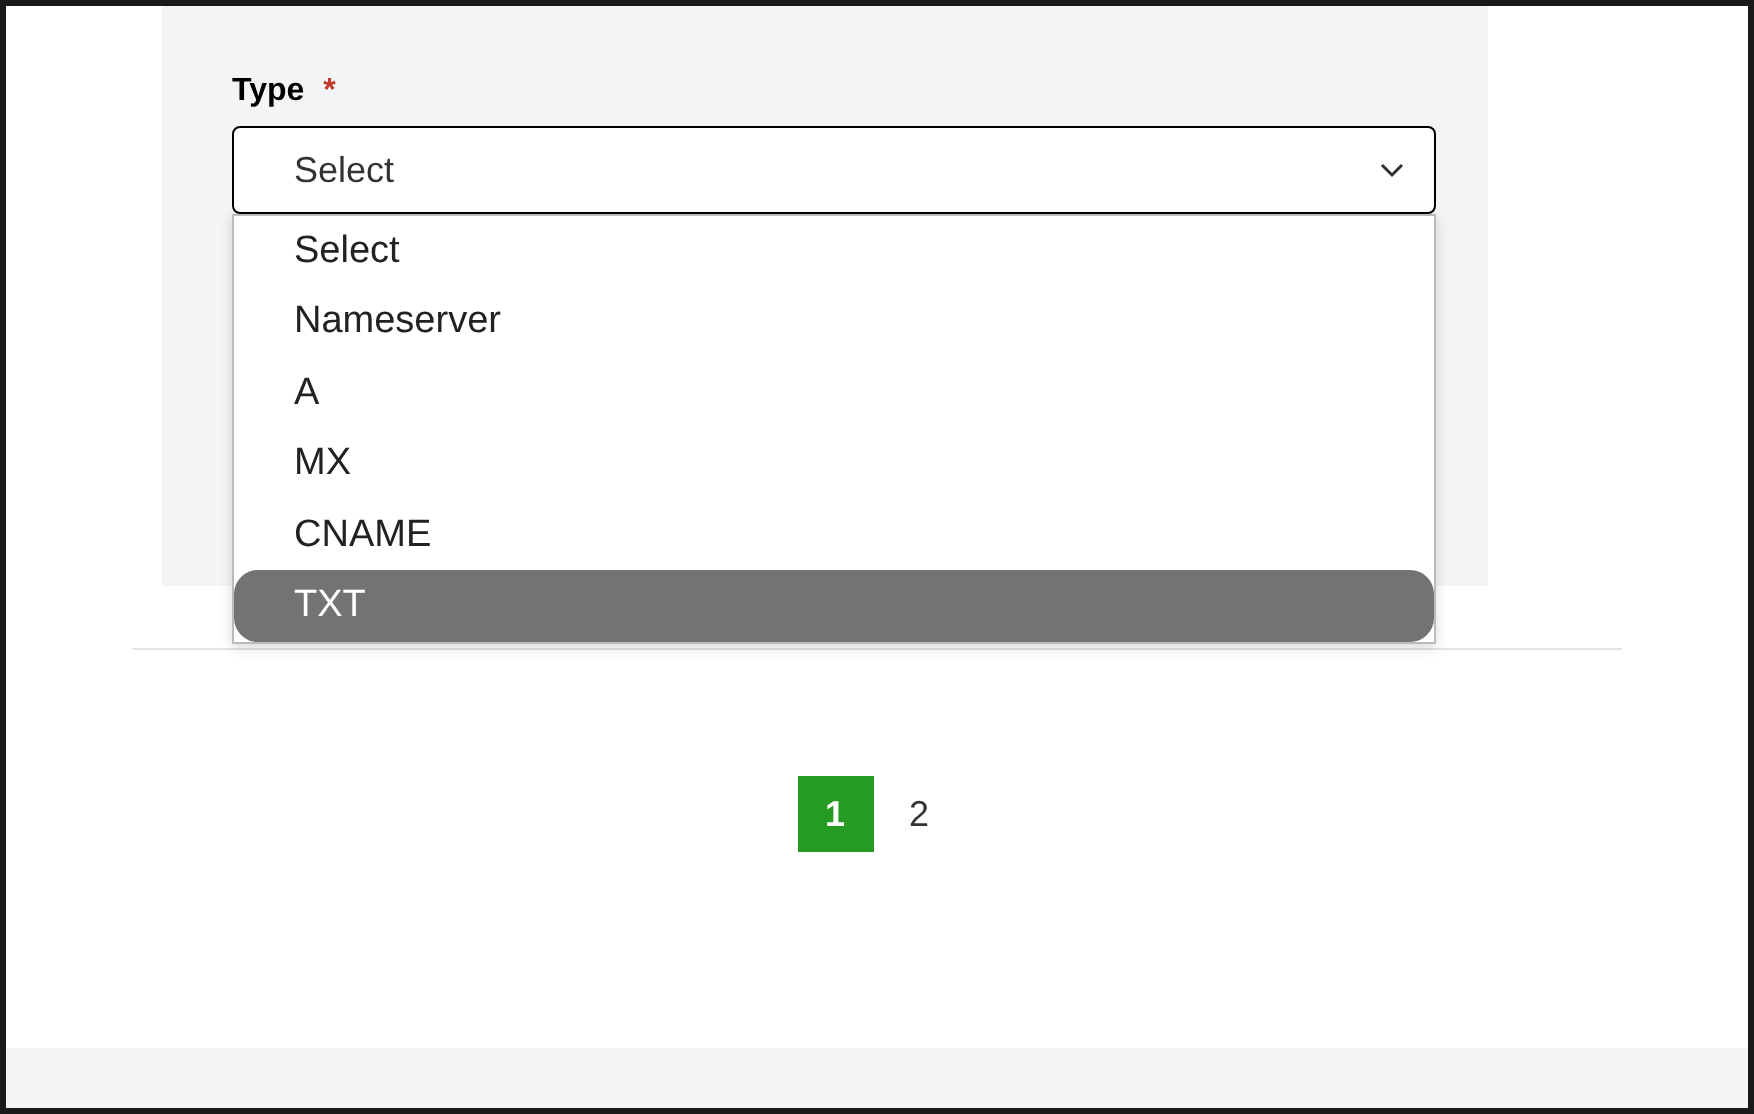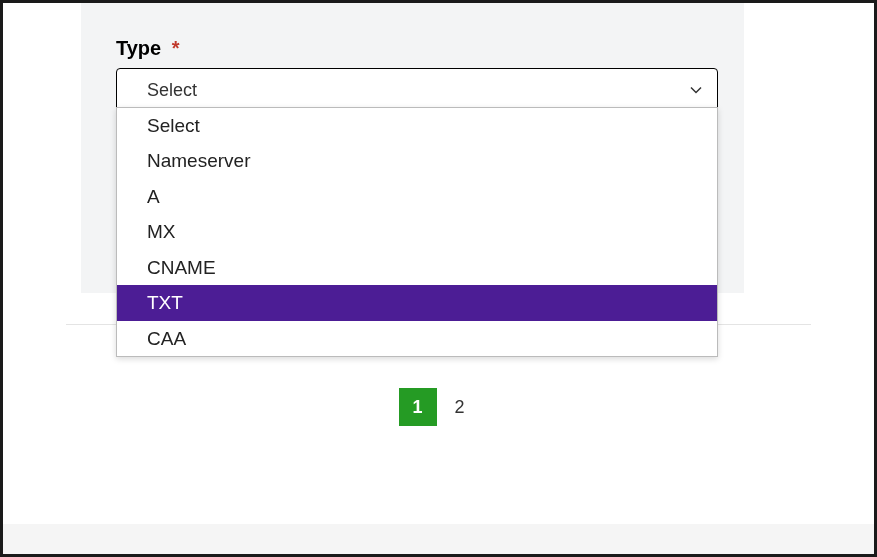--- a/index.html
+++ b/index.html
@@ -28,21 +28,21 @@
       height: 290px;
       background: #f3f4f5;
     }
     .field-container {
       position: absolute;
       top: 34px;
       left: 113px;
       width: 602px;
     }
     .field-label {
-      font-size: 20px;
+      font-size: 16px;
       font-weight: bold;
       color: #000;
       margin-bottom: 8px;
     }
     .field-required {
       color: #c0392b;
       font-weight: bold;
       margin-left: 5px;
     }
     .select-box {
@@ -87,22 +87,23 @@
       z-index: 10;
     }
     .dropdown-item {
       padding: 3px 30px;
       font-size: 19px;
       color: #222;
       cursor: pointer;
       line-height: 1.55;
     }
     .dropdown-item.highlighted {
-      background: #4c1d95;
+      background: #737373;
       color: #ffffff;
+      border-radius: 12px;
     }
     .divider-line {
       position: absolute;
       top: 321px;
       left: 63px;
       right: 63px;
       height: 1px;
       background: #e4e4e4;
       z-index: 1;
     }
@@ -165,21 +166,20 @@
     </div>
   </div>
 
   <div class="dropdown-list">
     <div class="dropdown-item">Select</div>
     <div class="dropdown-item">Nameserver</div>
     <div class="dropdown-item">A</div>
     <div class="dropdown-item">MX</div>
     <div class="dropdown-item">CNAME</div>
     <div class="dropdown-item highlighted">TXT</div>
-    <div class="dropdown-item">CAA</div>
   </div>
 
   <div class="divider-line"></div>
 
   <div class="pagination">
     <button class="page-btn active">1</button>
     <button class="page-btn inactive">2</button>
   </div>
 
   <div class="footer-bar"></div>

